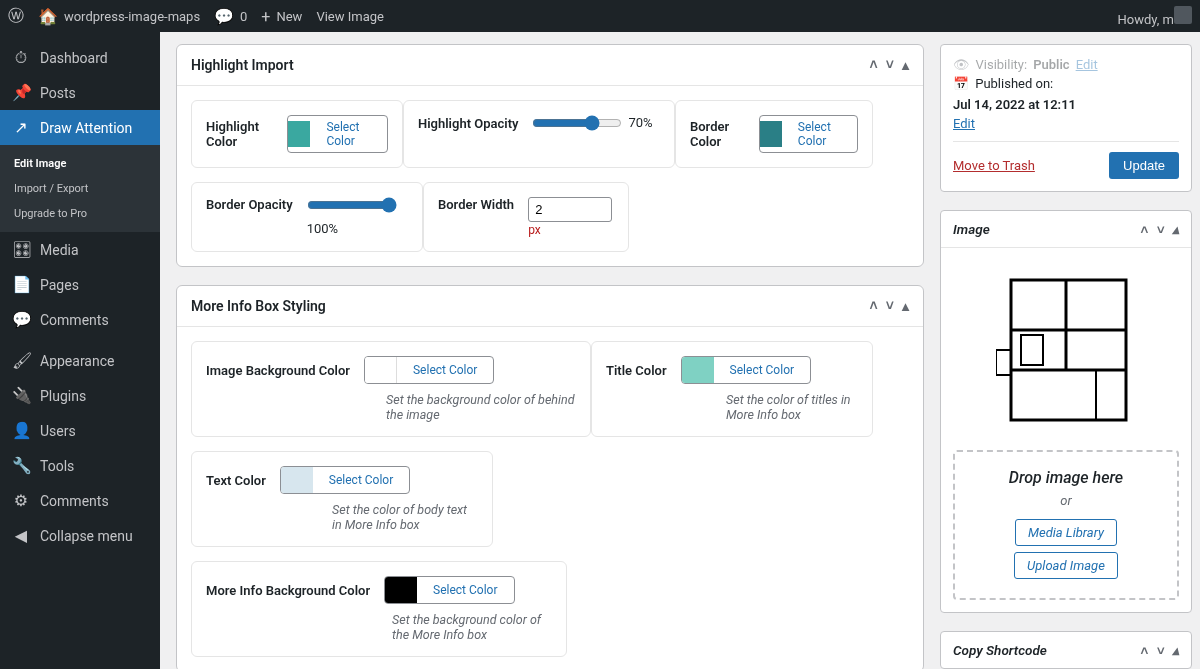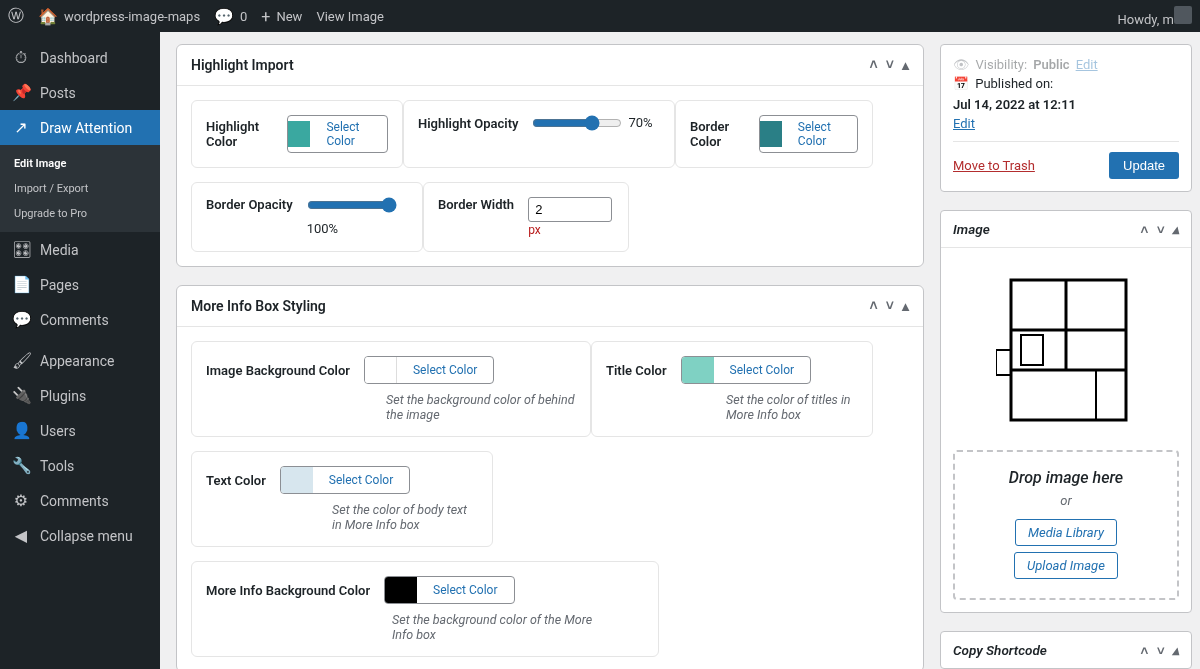--- a/index.html
+++ b/index.html
@@ -271,21 +271,21 @@
                 <div class="color-chip">
                   <span class="swatch" style="background:#d7e6ee"></span>
                   <span class="chip-label">Select Color</span>
                 </div>
               </div>
               <div class="field-desc" style="margin-left:126px;max-width:160px">Set the color of body text in More Info box</div>
             </div>
           </div>
 
           <div class="field-row" style="margin-bottom:0">
-            <div class="field-box" style="width:468px">
+            <div class="field-box" style="width:376px">
               <div class="field-top">
                 <div class="field-label" style="max-width:180px">More Info Background Color</div>
                 <div class="color-chip">
                   <span class="swatch" style="background:#000000"></span>
                   <span class="chip-label">Select Color</span>
                 </div>
               </div>
               <div class="field-desc" style="margin-left:186px;max-width:220px">Set the background color of the More Info box</div>
             </div>
           </div>

